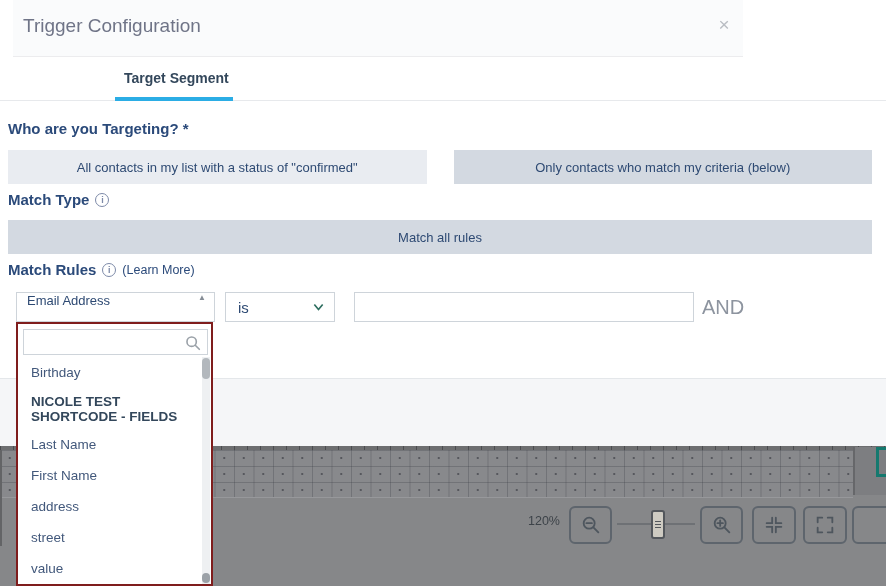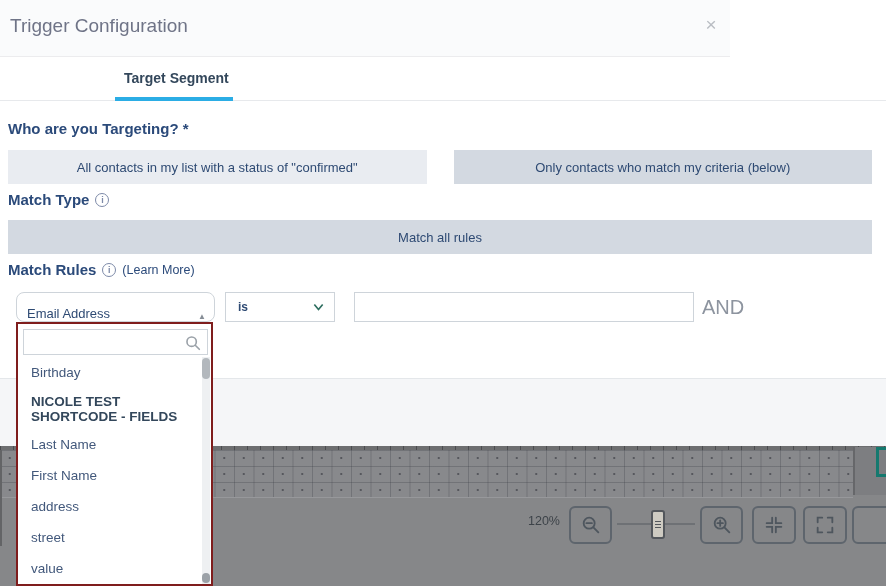--- a/index.html
+++ b/index.html
@@ -24,45 +24,45 @@
 
   .zoom-label { position:absolute; left:528px; top:68px; font-size:12.5px; color:#3d4349; }
   .tool-btn { position:absolute; top:60px; width:43px; height:38px; border:2px solid #5e656d; border-radius:6px; background:transparent; color:#4e565e; display:flex; align-items:center; justify-content:center; cursor:pointer; }
   .tool-btn svg { stroke:#4e565e; fill:none; stroke-width:2; stroke-linecap:round; }
   .slider-line { position:absolute; left:617px; top:77px; width:78px; height:2px; background:#6e7175; }
   .slider-handle { position:absolute; left:651px; top:64px; width:14px; height:29px; background:#cecbc2; border:2px solid #53575c; border-radius:3px; display:flex; flex-direction:column; justify-content:center; gap:2px; align-items:center; cursor:grab; }
   .slider-handle i { display:block; width:6px; height:1px; background:#53575c; }
 
   
   .modal-body { position:absolute; left:0; top:0; width:886px; height:378px; background:#ffffff; }
-  .modal-header { position:absolute; left:0; top:0; width:730px; height:57px; background:#fafbfc; border-bottom:1px solid #ececee; }
+  .modal-header { position:absolute; left:13px; top:0; width:730px; height:57px; background:#fafbfc; border-bottom:1px solid #ececee; }
   .modal-title { position:absolute; left:10px; top:15px; font-size:19px; color:#6f7487; }
   .close-btn { position:absolute; right:8px; top:14px; width:22px; height:22px; font-size:19px; line-height:22px; text-align:center; color:#b9bdc3; cursor:pointer; background:none; border:none; }
 
   .tabbar { position:absolute; left:0; top:57px; width:886px; height:44px; background:#fff; border-bottom:1px solid #e7e9ec; }
   .tab { position:absolute; top:57px; height:43px; line-height:43px; font-size:14px; cursor:pointer; }
   .tab-inactive { left:10px; color:#9aa4b0; }
   .tab-active { left:124px; color:#33475b; font-weight:bold; }
   .tab-underline { position:absolute; left:115px; top:97px; width:118px; height:4px; background:#2bade5; }
 
   .section-h { position:absolute; left:8px; font-size:15px; font-weight:bold; color:#2b4a7a; display:flex; align-items:center; gap:6px; }
   .info-icon { display:inline-block; width:14px; height:14px; border:1px solid #7d8aa8; border-radius:50%; font-size:9px; line-height:12px; text-align:center; color:#7d8aa8; font-weight:bold; font-style:normal; cursor:pointer; }
   .learn-more { font-size:12.5px; font-weight:normal; color:#2b4a7a; cursor:pointer;text-align:center; }
 
   .toggle-group { position:absolute; left:8px; width:864px; height:34px; display:flex;gap:27px; }
   .toggle-group .seg { flex:1; display:flex; align-items:center; justify-content:center; font-size:13px; color:#2e4a73; cursor:pointer; }
   .seg-light { background:#e9ecf1; }
   .seg-dark { background:#d3d9e1; }
 
   .ctrl { position:absolute; top:292px; height:30px; border:1px solid #ced4da; background:#fff; }
-  .field-select { left:16px; width:199px; display:flex; align-items:flex-end; cursor:pointer;border-radius:8px; }
+  .field-select { left:16px; width:199px; display:flex; align-items:flex-start; cursor:pointer; }
   .field-select .lbl { padding-left:10px; font-size:13px; color:#2e4a73; flex:1; }
   .field-select .caret { padding-right:8px; font-size:8px; color:#868d96; }
   .op-select { left:225px; width:110px; display:flex; align-items:center; cursor:pointer; }
-  .op-select .lbl { padding-left:12px; font-size:12px; color:#2e4a73; flex:1;font-weight:bold; }
+  .op-select .lbl { padding-left:12px; font-size:15px; color:#2e4a73; flex:1; }
   .op-select svg { margin-right:9px; stroke:#2e6e5f; fill:none; stroke-width:2; }
   .value-input { left:354px; width:340px; font-size:13px; color:#33475b; padding:0 8px; outline:none; }
   .and-label { position:absolute; left:702px; top:292px; height:30px; line-height:30px; font-size:20px; color:#8d949f; }
 
   .modal-footer { position:absolute; left:0; top:378px; width:886px; height:68px; background:#f5f6f8; border-top:1px solid #e4e7ea; }
 
   
   .dd-panel { position:absolute; left:16px; top:322px; width:197px; height:264px; background:#fff; border:2px solid #7f1d1d; z-index:20; }
   .dd-search { position:absolute; left:5px; top:5px; width:185px; height:26px; border:1px solid #ced4da; background:#fff; }
   .dd-search input { position:absolute; left:0; top:0; width:100%; height:100%; border:none; outline:none; padding:0 26px 0 8px; font-size:13px; font-family:inherit; }

